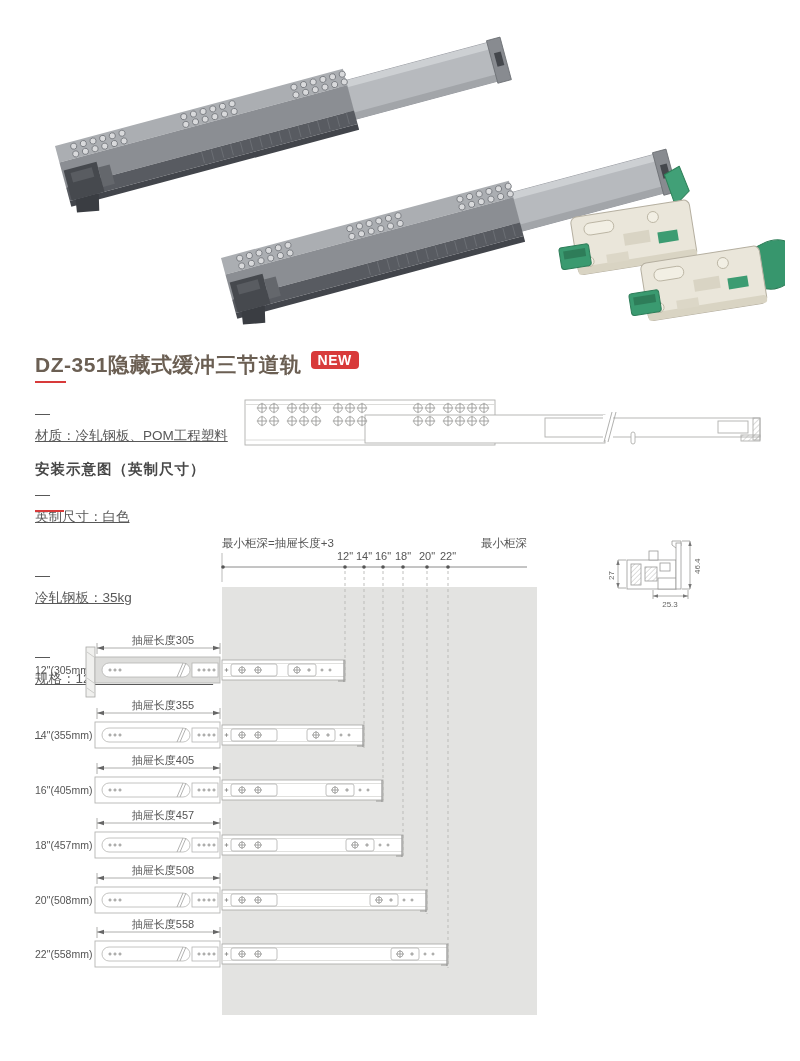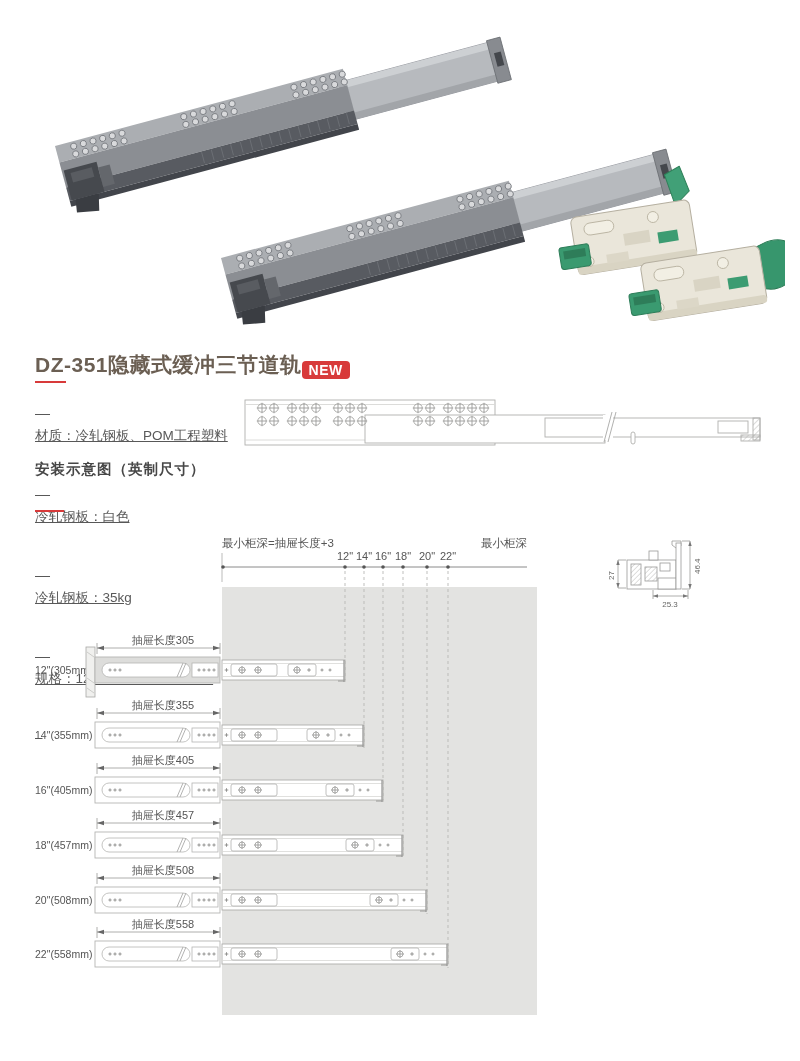--- a/index.html
+++ b/index.html
@@ -1,19 +1,19 @@
 <!DOCTYPE html>
 <html><head>
 <meta charset="utf-8">
 <style>
   html,body{margin:0;padding:0;background:#fff;}
   .page{position:relative;width:800px;height:1061px;background:#ffffff;
         font-family:"Liberation Sans","DejaVu Sans",sans-serif;overflow:hidden;}
   .abs{position:absolute;}
-  .title-row{left:35px;top:351px;display:flex;align-items:flex-end;}
+  .title-row{left:35px;top:351px;display:flex;align-items:flex-start;gap:9px;}
   .product-title{margin:0;font-size:21px;font-weight:700;color:#6b5f53;letter-spacing:.5px;}
   .badge{background:#d83a3a;color:#fff;font-size:14px;font-weight:700;
          padding:2px 7px;border-radius:4px;letter-spacing:.5px;line-height:14px;}
   .red-line{position:absolute;height:2px;background:#d83a3a;}
   .specs{left:35px;top:368px;font-size:13.5px;color:#585858;line-height:27px;white-space:pre;text-decoration:underline;}
   .section-title{left:35px;top:460px;font-size:14.5px;font-weight:700;color:#474747;letter-spacing:1px;}
   svg{display:block;}
   svg text{font-family:"Liberation Sans","DejaVu Sans",sans-serif;}
 </style>
 </head>
@@ -185,21 +185,21 @@
     </svg>
 
   <div class="abs title-row">
     <h1 class="product-title">DZ-351隐藏式缓冲三节道轨</h1>
     <span class="badge">NEW</span>
   </div>
   <div class="red-line" style="left:35px;top:381px;width:31px"></div>
 
   <div class="abs specs">
     <div>材质：冷轧钢板、POM工程塑料</div>
-    <div>冷轧钢板：白色</div>
+    <div>英制尺寸：白色</div>
     <div>冷轧钢板：35kg</div>
     <div>规格：12" 14" 16" 18" 20" 22"</div>
   </div>
 
   <svg id="techdraw" class="abs" style="left:235px;top:388px" width="560" height="72" viewBox="0 0 560 72">
     <defs>
       <pattern id="hatch" width="4" height="4" patternUnits="userSpaceOnUse" patternTransform="rotate(45)">
         <line x1="0" y1="0" x2="0" y2="4" stroke="#b8b8b6" stroke-width="1"></line>
       </pattern>
     </defs>

